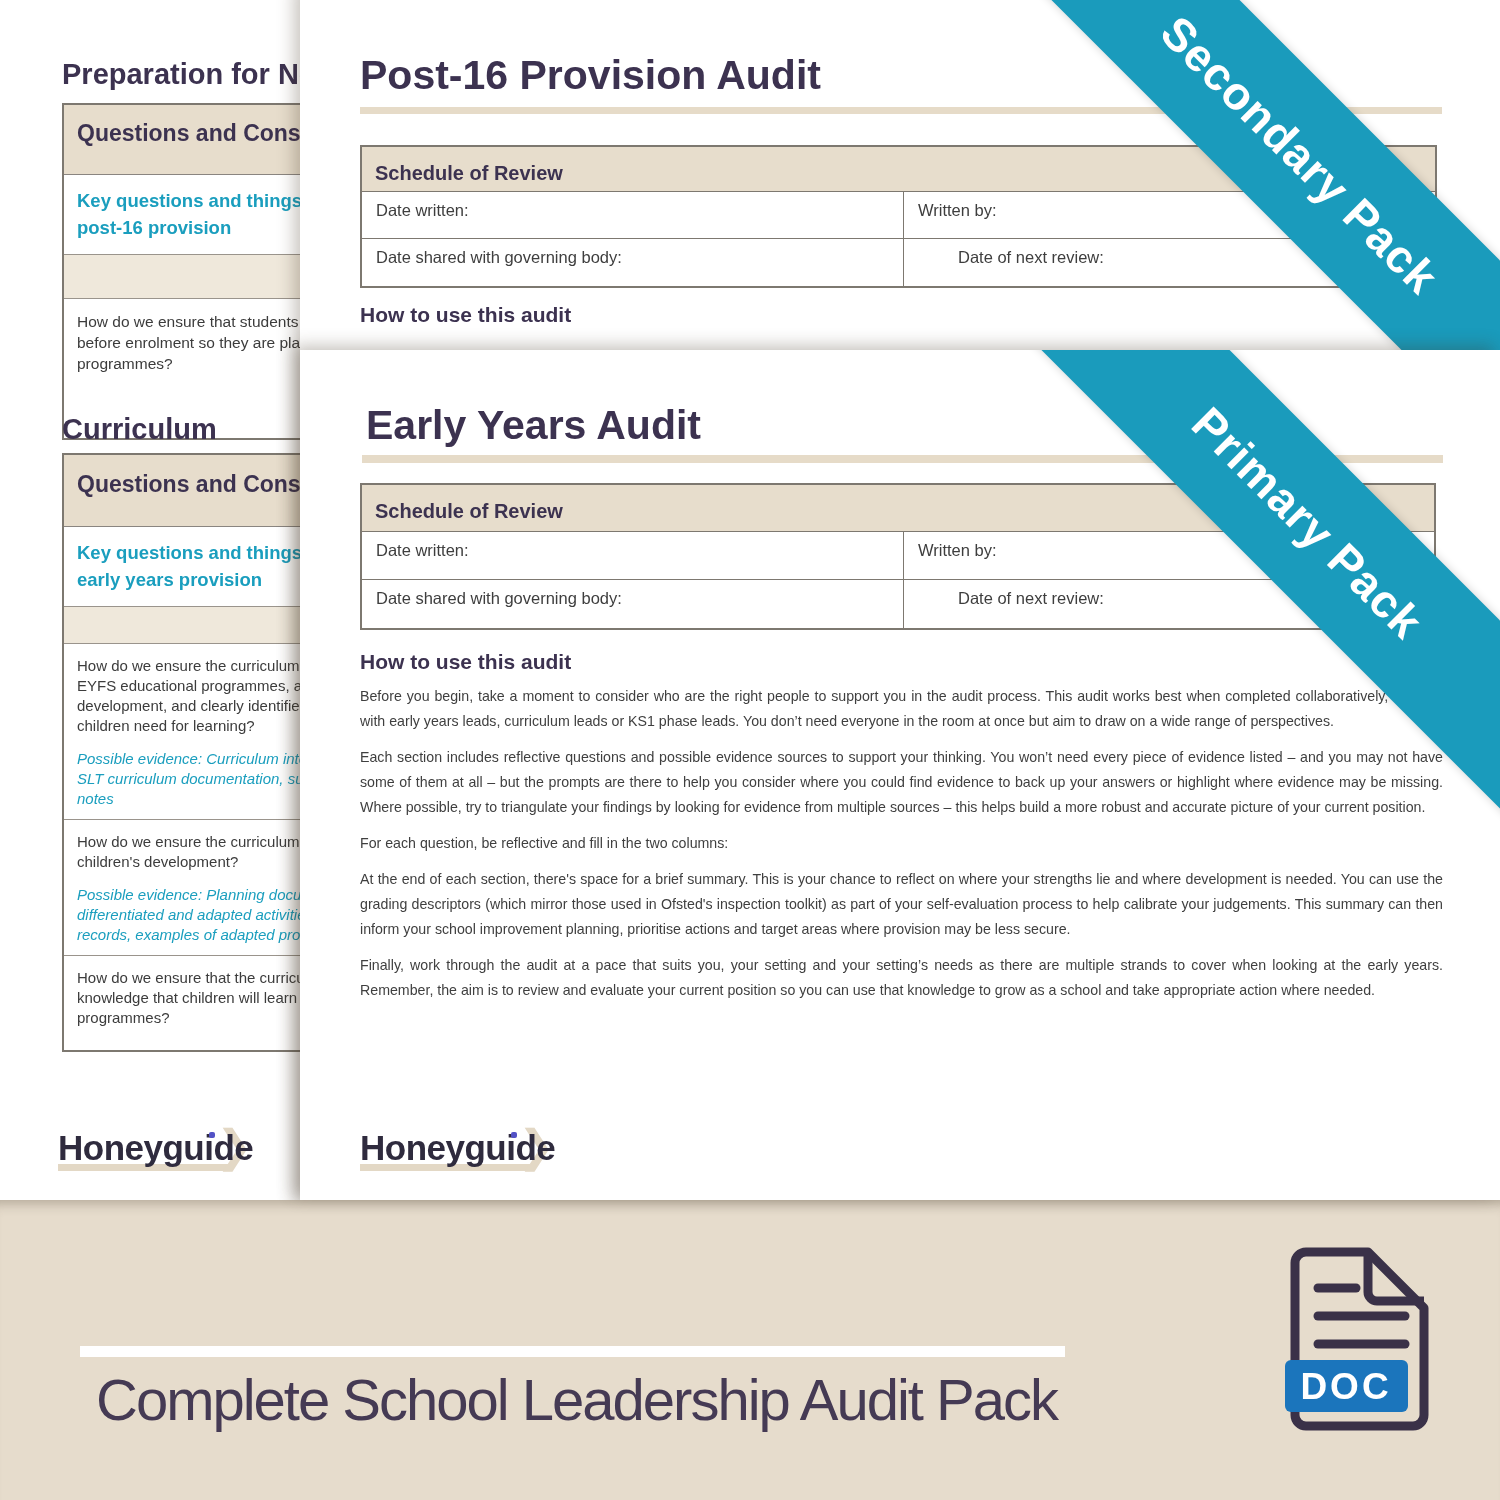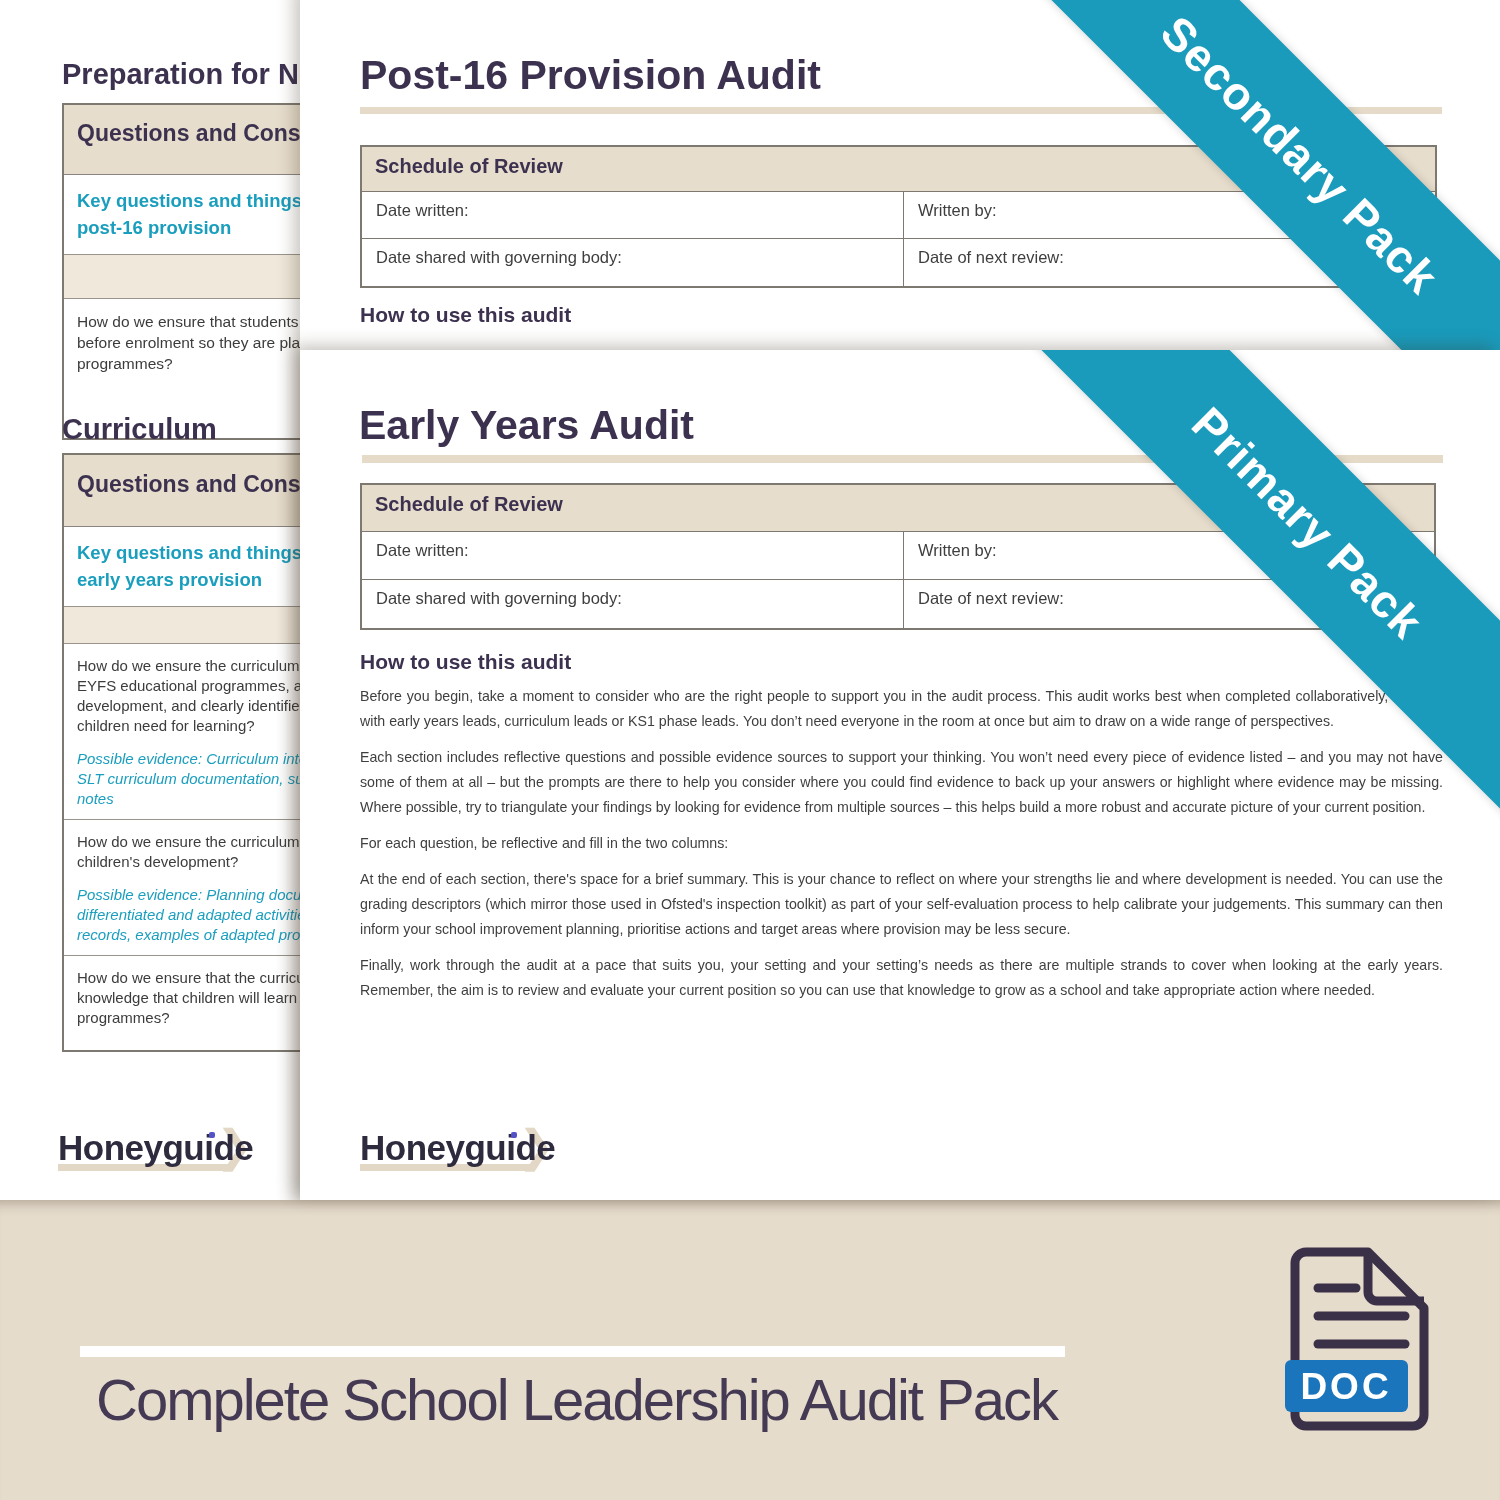--- a/index.html
+++ b/index.html
@@ -28,23 +28,23 @@
   .lteal{padding:12px 13px;min-height:55px;font-weight:bold;font-size:18.5px;line-height:27px;color:#1a9ebe;}
   .lbeige{background:#efe8db;border-top:1px solid #9a948c;border-bottom:1px solid #9a948c;height:43px;}
   .lbody{padding:12px 13px;font-size:15.5px;line-height:21px;color:#3c3c3c;}
   .lbody2{padding:12px 13px 10px 13px;font-size:15px;line-height:20px;color:#3c3c3c;border-bottom:1px solid #9a948c;}
   .lbody2:last-child{border-bottom:none;}
   .evidence{margin-top:13px;color:#1a9ebe;font-style:italic;}
 
   
   .stable{position:absolute;border:2px solid #7d7870;background:#fff;}
   .sth{background:#e7ddcc;border-bottom:1px solid #7d7870;font-weight:bold;font-size:20px;
-       color:#3c3250;padding:8px 0 0 13px;box-sizing:border-box;}
+       color:#3c3250;padding:15px 0 0 13px;box-sizing:border-box;}
   .srow{display:flex;border-bottom:1px solid #7d7870;box-sizing:border-box;}
-  .srow:last-child{border-bottom:none;}
+  .srow:last-child{border-bottom:none;gap:40px;}
   .scell-l{width:542px;border-right:1px solid #7d7870;padding:9px 0 0 14px;box-sizing:border-box;font-size:16.5px;color:#3e3e3e;}
   .scell-r{flex:1;padding:9px 0 0 14px;font-size:16.5px;color:#3e3e3e;}
 
   .howto{position:absolute;font-weight:bold;font-size:21px;color:#3c3250;}
 
   .paras{position:absolute;width:1083px;font-size:14.2px;line-height:25px;color:#3f3f3f;text-align:justify;}
   .paras p{margin:0 0 11px 0;}
   .paras ul{margin:0 0 11px 22px;padding:0;text-align:left;}
   .paras li{margin:0 0 2px 0;}
 
@@ -132,21 +132,21 @@
     </div>
 
     <div class="howto" style="left:60px;top:323px;">How to use this audit</div>
   </div>
 
   <div class="ribbon ribbon-secondary">
     <span>Secondary Pack</span>
   </div>
 
   <div class="page page-early">
-    <div class="doc-title t-big abs" style="left:59px;top:52px;">Early Years Audit</div>
+    <div class="doc-title t-big abs" style="left:66px;top:52px;">Early Years Audit</div>
     <div class="beige-bar" style="left:62px;top:105px;width:1081px;height:8px;"></div>
 
     <div class="stable" style="left:60px;top:133px;width:1072px;">
       <div class="sth" style="height:47px;">Schedule of Review</div>
       <div class="srow" style="height:48px;">
         <div class="scell-l">Date written:</div>
         <div class="scell-r">Written by:</div>
       </div>
       <div class="srow" style="height:48px;">
         <div class="scell-l">Date shared with governing body:</div>

